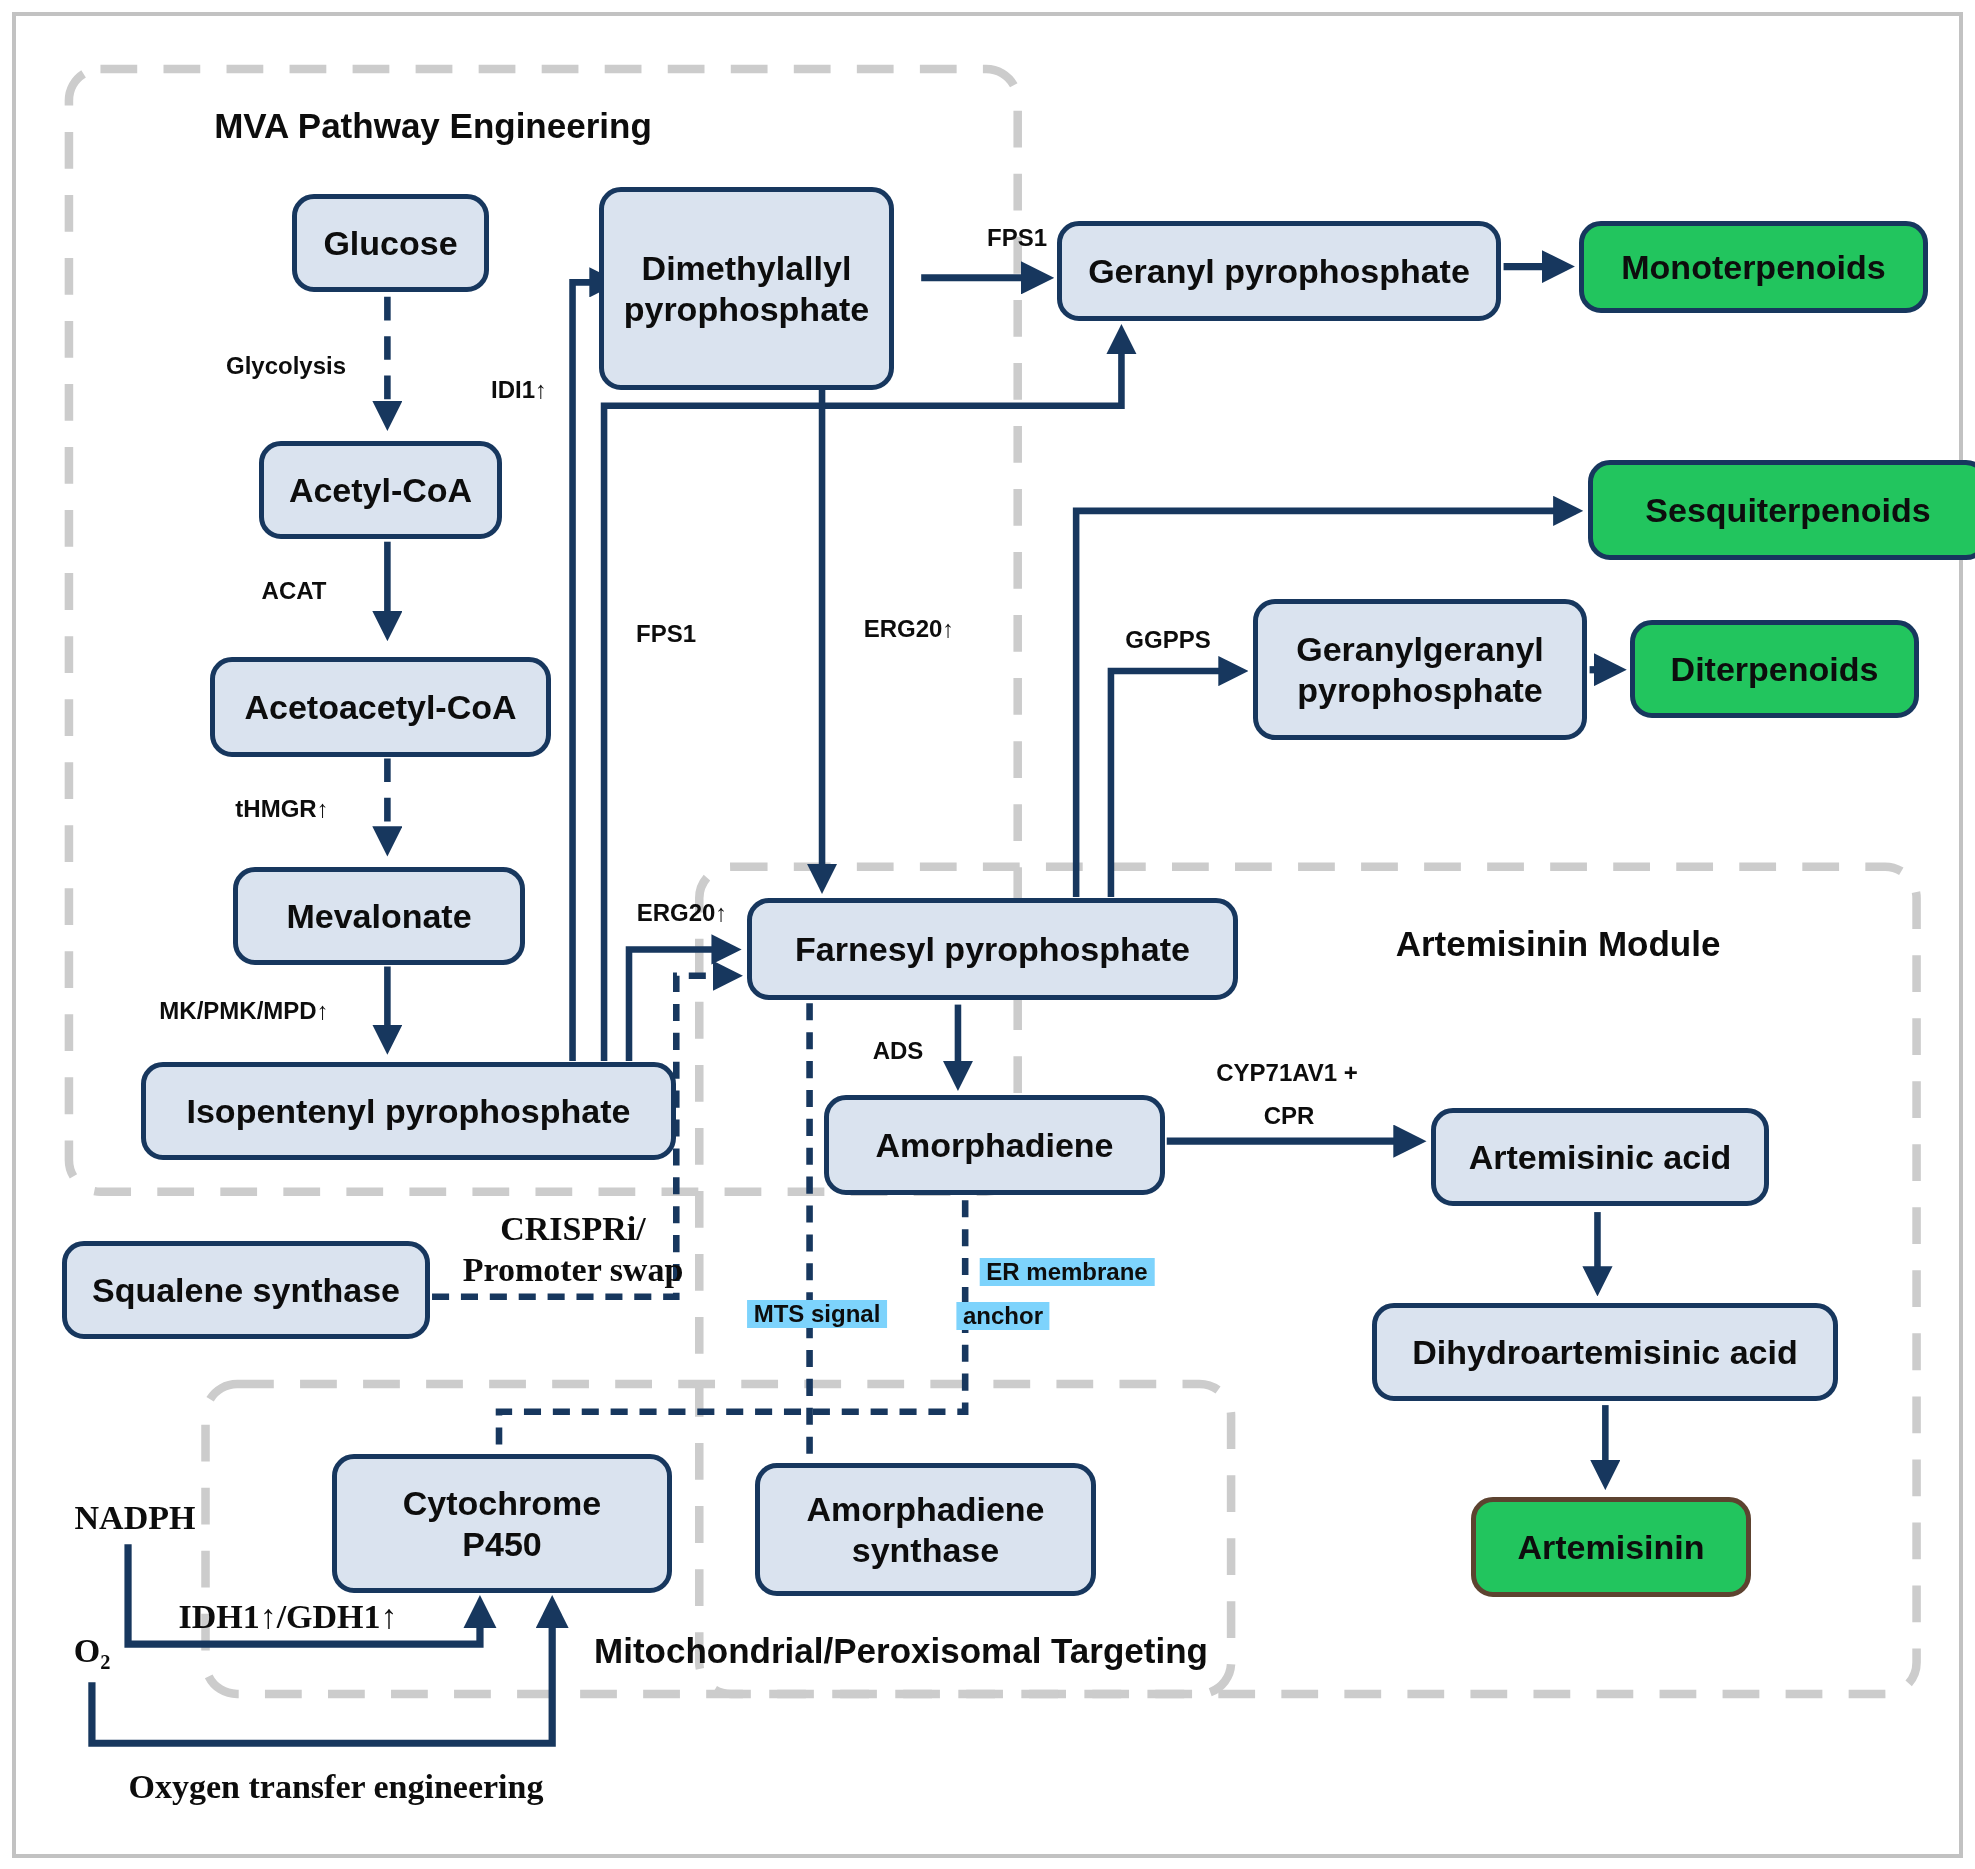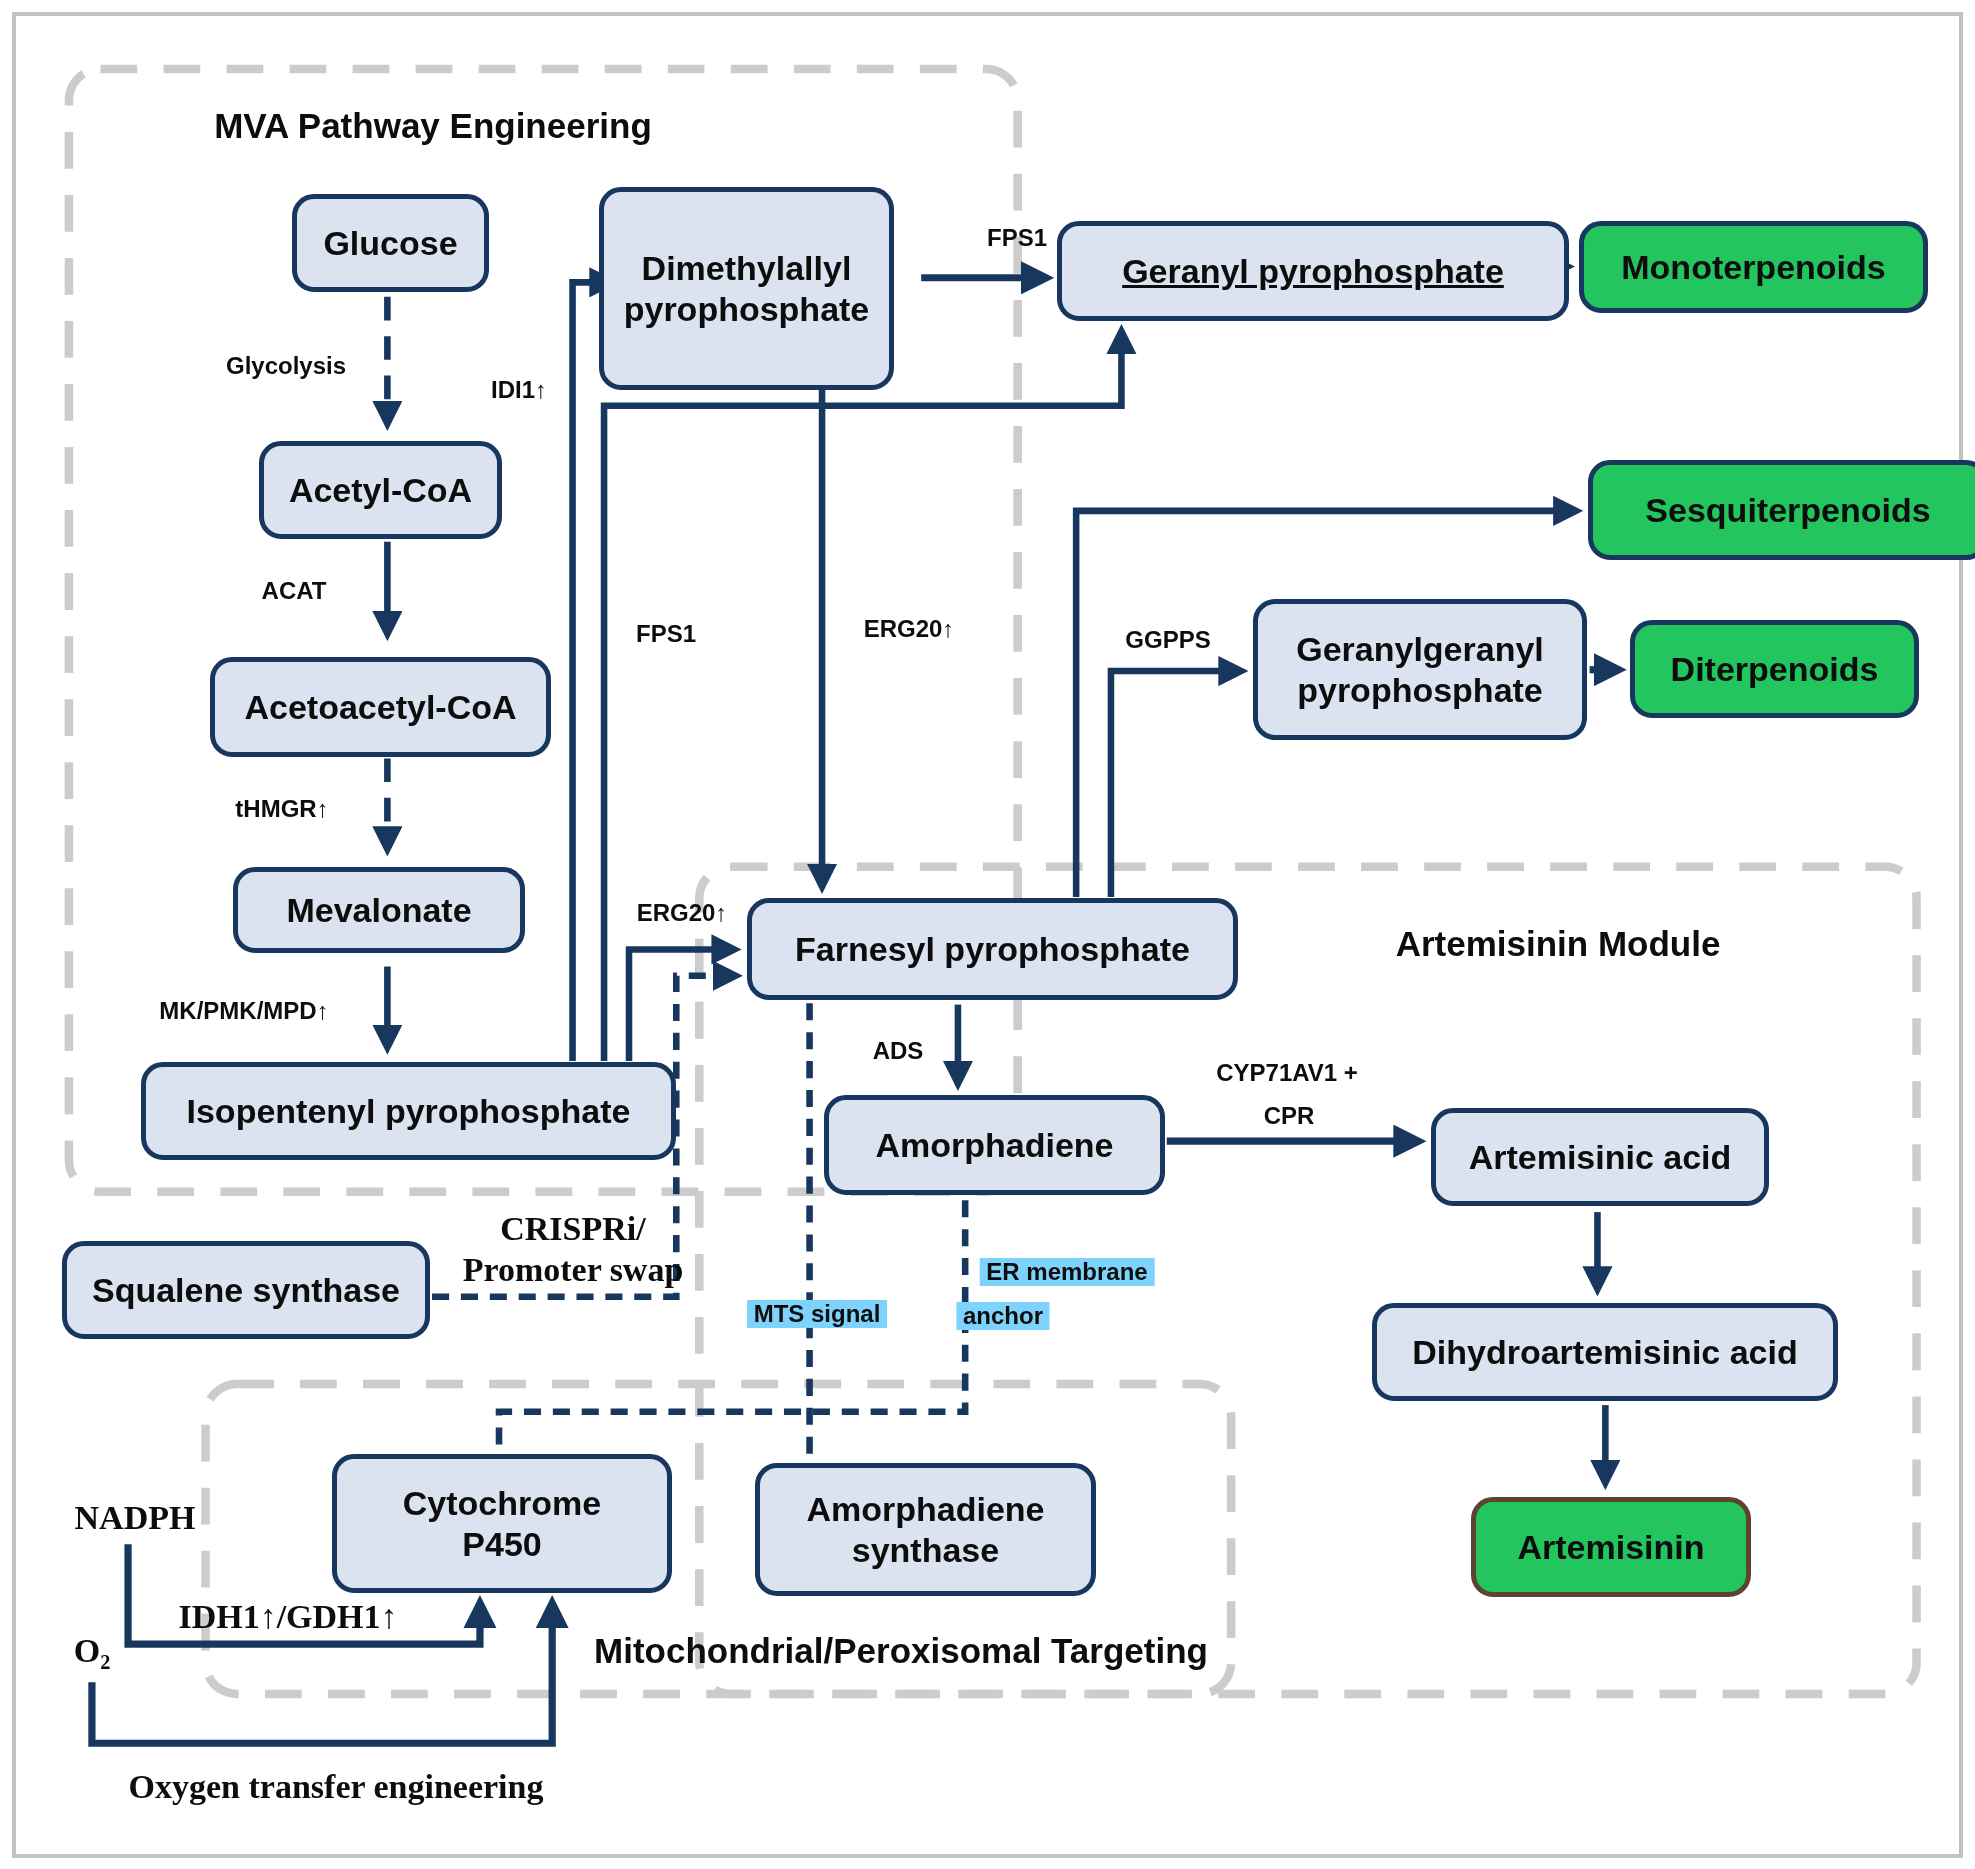--- a/index.html
+++ b/index.html
@@ -76,25 +76,25 @@
     <path d="M1470,1828 V2150 H760 V2210" fill="none" stroke="#17375e" stroke-width="10" stroke-dasharray="26 18"></path>
 
     <path d="M195,2352 V2504 H731 V2442" fill="none" stroke="#17375e" stroke-width="11" marker-end="url(#arr)"></path>
 
     <path d="M140,2562 V2655 H841 V2442" fill="none" stroke="#17375e" stroke-width="11" marker-end="url(#arr)"></path>
   </svg>
 
   <div class="box" style="left:292px;top:194px;width:197px;height:98px;">Glucose</div>
   <div class="box" style="left:259px;top:441px;width:243px;height:98px;">Acetyl-CoA</div>
   <div class="box" style="left:210px;top:657px;width:341px;height:100px;">Acetoacetyl-CoA</div>
-  <div class="box" style="left:233px;top:867px;width:292px;height:86px;">Mevalonate</div>
+  <div class="box" style="left:233px;top:867px;width:292px;height:98px;">Mevalonate</div>
   <div class="box" style="left:141px;top:1062px;width:535px;height:98px;">Isopentenyl pyrophosphate</div>
   <div class="box" style="left:599px;top:187px;width:295px;height:203px;">Dimethylallyl
 pyrophosphate</div>
-  <div class="box" style="left:1057px;top:221px;width:512px;height:100px;text-decoration:underline;">Geranyl pyrophosphate</div>
+  <div class="box" style="left:1057px;top:221px;width:444px;height:100px;">Geranyl pyrophosphate</div>
   <div class="box product" style="left:1579px;top:221px;width:349px;height:92px;">Monoterpenoids</div>
   <div class="box product" style="left:1588px;top:460px;width:400px;height:100px;">Sesquiterpenoids</div>
   <div class="box" style="left:1253px;top:599px;width:334px;height:141px;">Geranylgeranyl
 pyrophosphate</div>
   <div class="box product" style="left:1630px;top:620px;width:289px;height:98px;">Diterpenoids</div>
   <div class="box" style="left:747px;top:898px;width:491px;height:102px;">Farnesyl pyrophosphate</div>
   <div class="box" style="left:824px;top:1095px;width:341px;height:100px;">Amorphadiene</div>
   <div class="box" style="left:1431px;top:1108px;width:338px;height:98px;">Artemisinic acid</div>
   <div class="box" style="left:1372px;top:1303px;width:466px;height:98px;">Dihydroartemisinic acid</div>
   <div class="box product brown" style="left:1471px;top:1497px;width:280px;height:100px;">Artemisinin</div>

